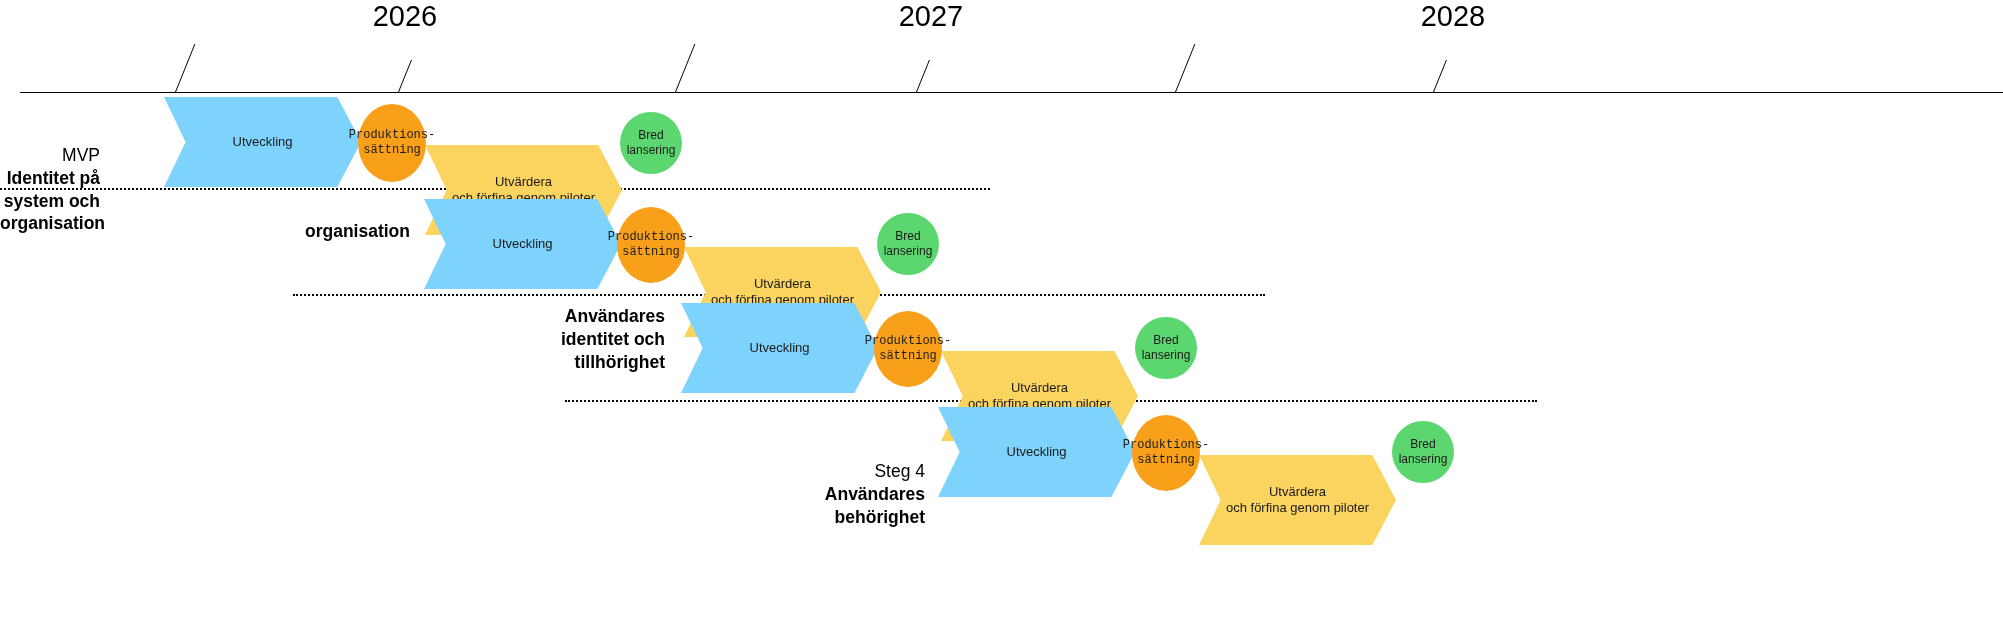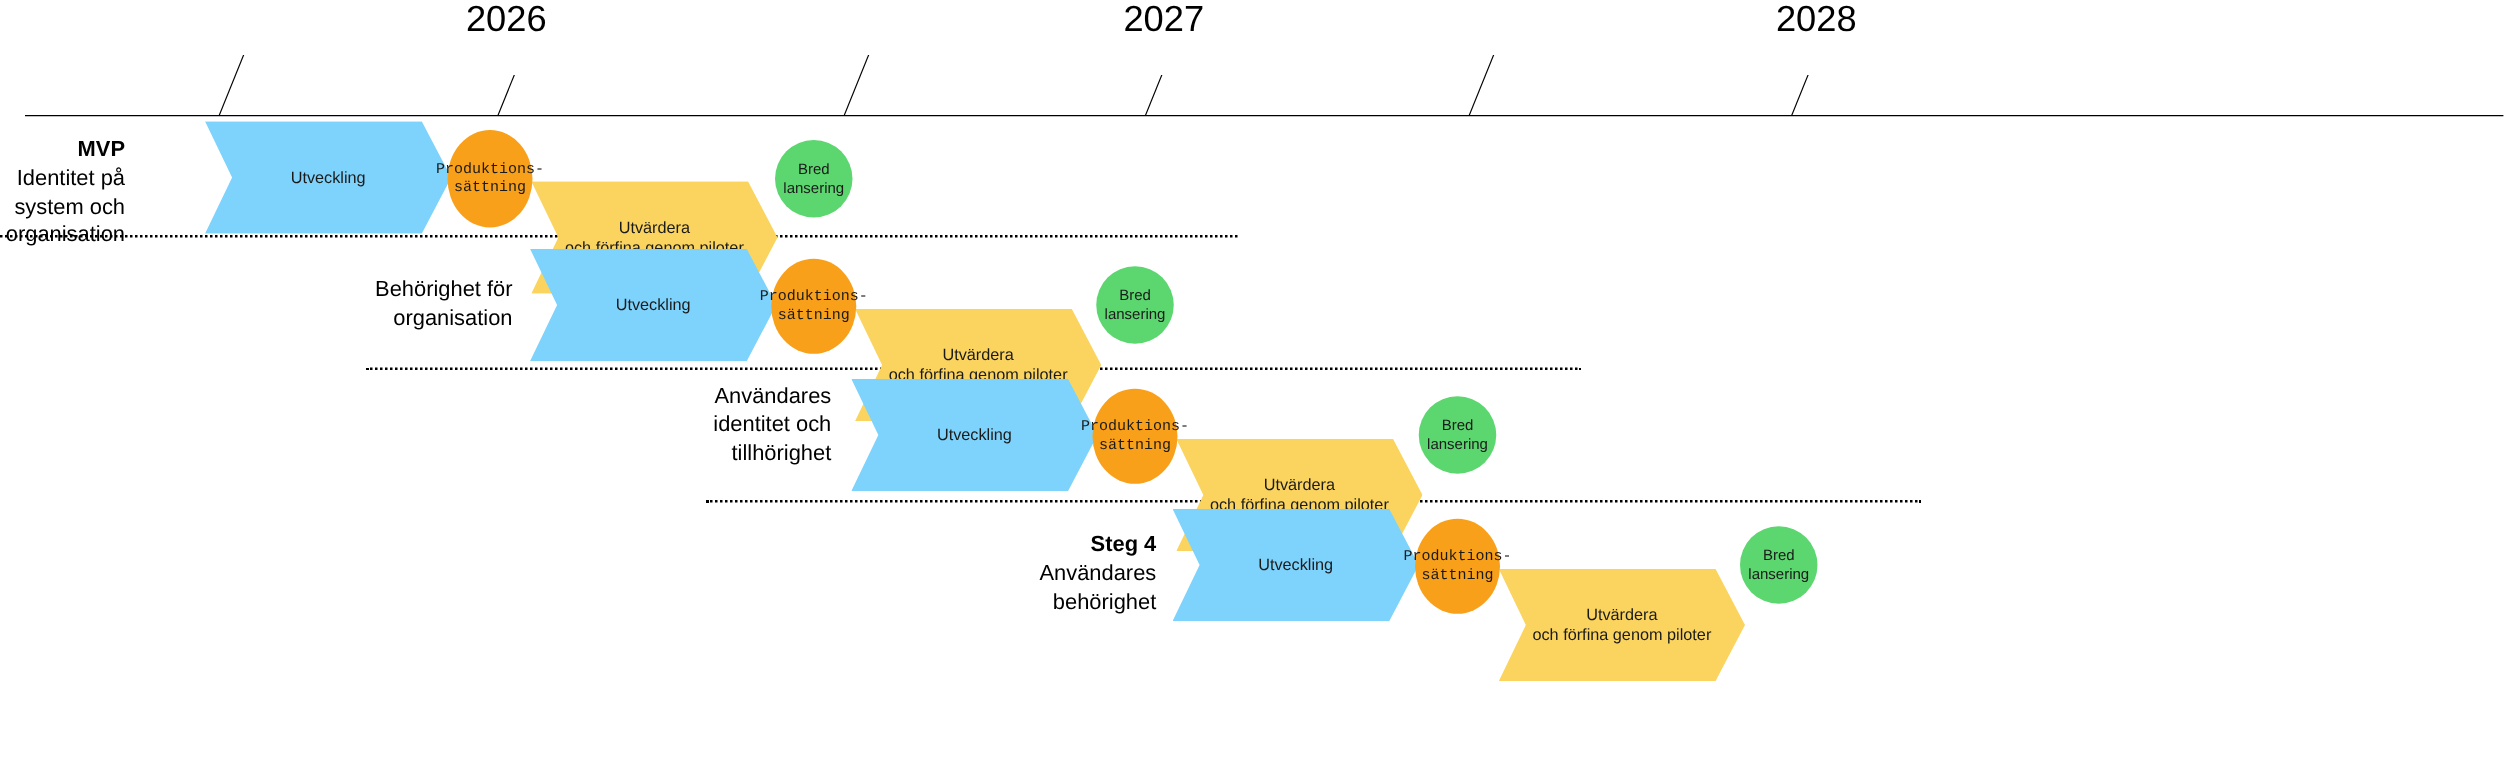--- a/index.html
+++ b/index.html
@@ -57,25 +57,26 @@
   .lane-label {
     position: absolute;
     text-align: right;
     line-height: 1.30;
     font-size: 17.5px;
     color: #000;
     white-space: nowrap;
   }
   .lane-label .lane-title {
     display: block;
-    font-weight: bold;
+    font-weight: normal;
+    margin-top: 36px;
   }
   .lane-label .lane-sub-line {
     display: block;
-    font-weight: normal;
+    font-weight: bold;
   }
 
   
   .shape {
     position: absolute;
     display: flex;
     align-items: center;
     justify-content: center;
     text-align: center;
     box-sizing: border-box;
@@ -148,21 +149,20 @@
       <div class="shape fill-yellow chevron-mid" style="left: 425px; top: 97px; width: 197px; height: 90px; z-index: 3;">
         <span class="shape-text">Utvärdera
 och förfina genom piloter</span>
       </div>
       <div class="shape fill-green ellipse" style="left: 620px; top: 112px; width: 62px; height: 62px; z-index: 5;">
         <span class="shape-text" style="font-size: 12px;">Bred
 lansering</span>
       </div>
       <div class="row-sep" style="top: 188px; left: 0px; width: 990px;"></div>
       <div class="lane-label" style="top: 220px; left: 0px; width: 410px;">
-        <span class="lane-sub-line">Behörighet för</span>
         <span class="lane-sub-line">organisation</span>
       </div>
       <div class="shape fill-pink chevron-start" style="left: 424px; top: 199px; width: 197px; height: 90px; z-index: 3;">
         <span class="shape-text">Utveckling</span>
       </div>
       <div class="shape fill-orange ellipse" style="left: 617px; top: 207px; width: 68px; height: 76px; z-index: 5;">
         <span class="shape-text" style="font-size: 12px;">Produktions-
 sättning</span>
       </div>
       <div class="shape fill-yellow chevron-mid" style="left: 684px; top: 199px; width: 197px; height: 90px; z-index: 3;">

